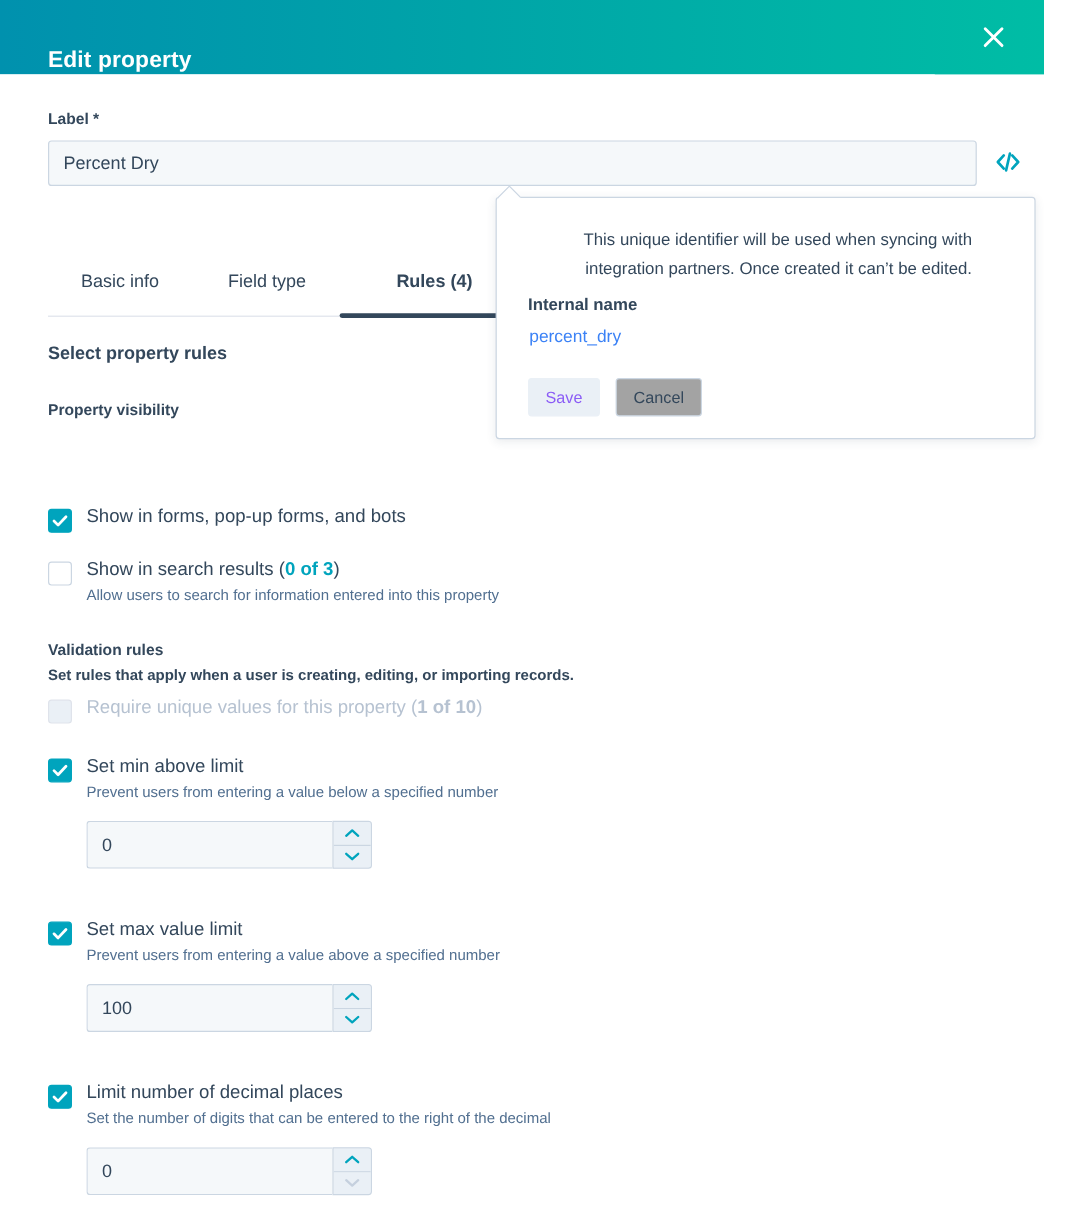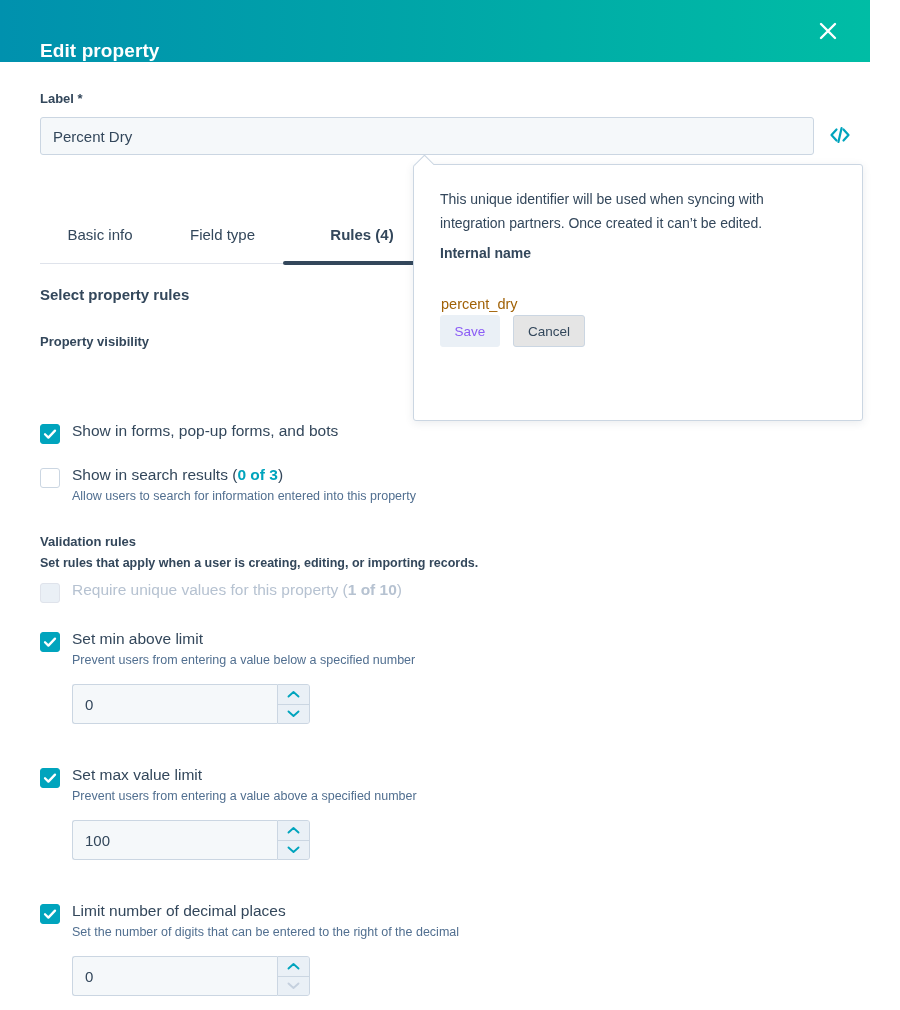--- a/index.html
+++ b/index.html
@@ -184,26 +184,27 @@
     border: none;
     padding: 0;
   }
   .step-btn.up { border-bottom: 1px solid #cbd6e2; }
   .step-btn.disabled { cursor: default; }
 
   
   .popover {
     position: absolute;
     left: 413px; top: 164px;
-    width: 450px; height: 257px;
+    width: 450px; height: 202px;
     background: #ffffff;
     border: 1px solid #cbd6e2;
     border-radius: 3px;
     box-shadow: 0 2px 8px rgba(51,71,91,.10);
     z-index: 20;
+    text-align: right;
   }
   .popover-arrow {
     position: absolute;
     left: 414px; top: 155px;
     width: 20px; height: 10px;
     overflow: hidden;
     z-index: 21;
   }
   .popover-arrow::after {
     content: "";
@@ -219,38 +220,38 @@
     width: 370px;
     font-size: 14px; line-height: 24px;
     color: #33475b;
   }
   .pop-subhead {
     position: absolute; left: 26px; top: 80px;
     font-size: 14px; font-weight: bold; color: #33475b;
   }
   .pop-value {
     position: absolute; left: 27px; top: 108px;
-    font-size: 14.5px; color: #a16207; margin-top: 23px;
+    font-size: 14.5px; color: #3b82f6;
   }
   .pop-btn {
     position: absolute; top: 150px;
     height: 32px;
     border-radius: 3px;
     font-family: "Liberation Sans", sans-serif;
     font-size: 13.5px;
     display: flex; align-items: center; justify-content: center;
   }
   .pop-btn.save {
     left: 26px; width: 60px;
     background: #eaf0f6; border: 1px solid #eaf0f6;
     color: #8b5cf6; cursor: default;
   }
   .pop-btn.cancel {
     left: 99px; width: 72px;
-    background: #e5e5e5; border: 1px solid #cbd6e2;
+    background: #a3a3a3; border: 1px solid #cbd6e2;
     color: #33475b; cursor: pointer;
   }
 </style>
 </head>
 <body>
 
 <div id="app">
 
   <div class="modal-header">
     <div class="modal-title">Edit property</div>

